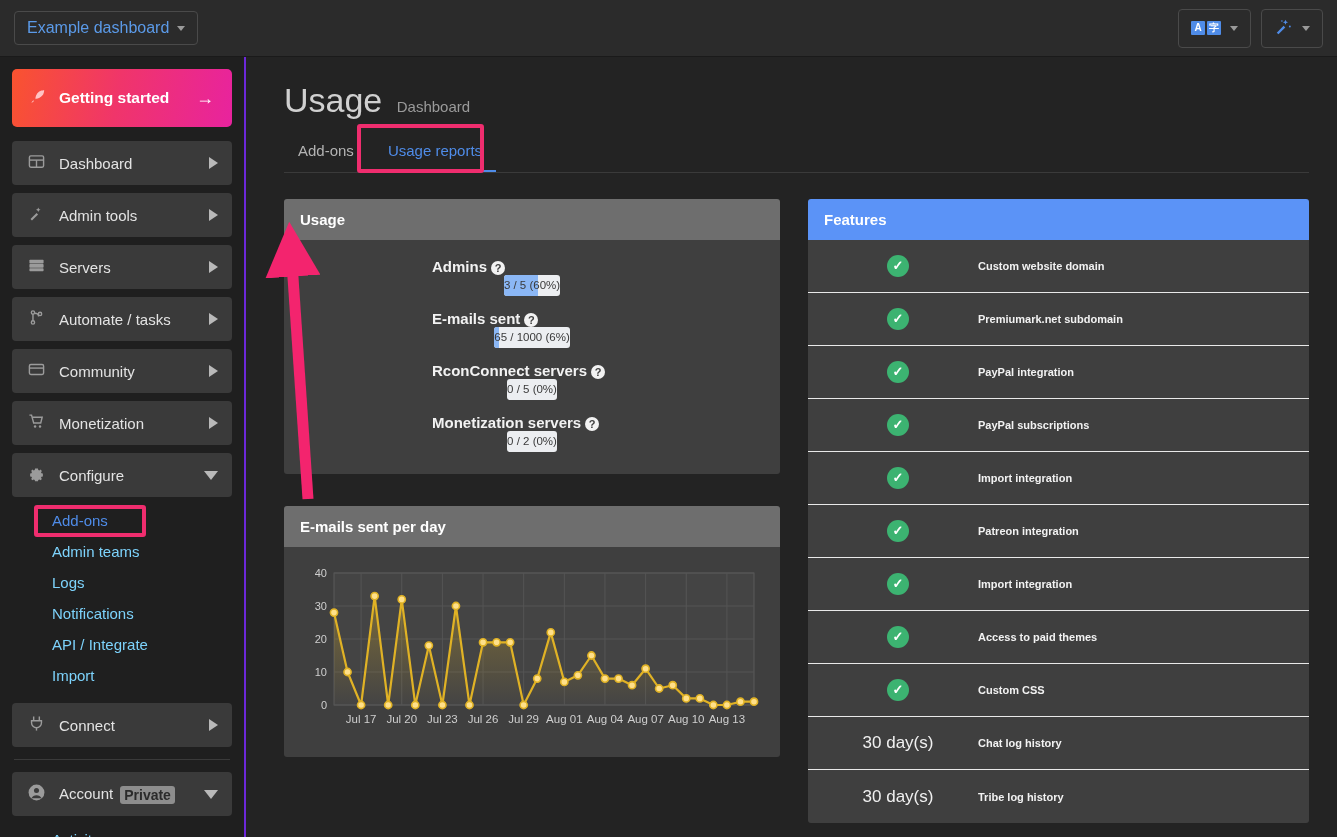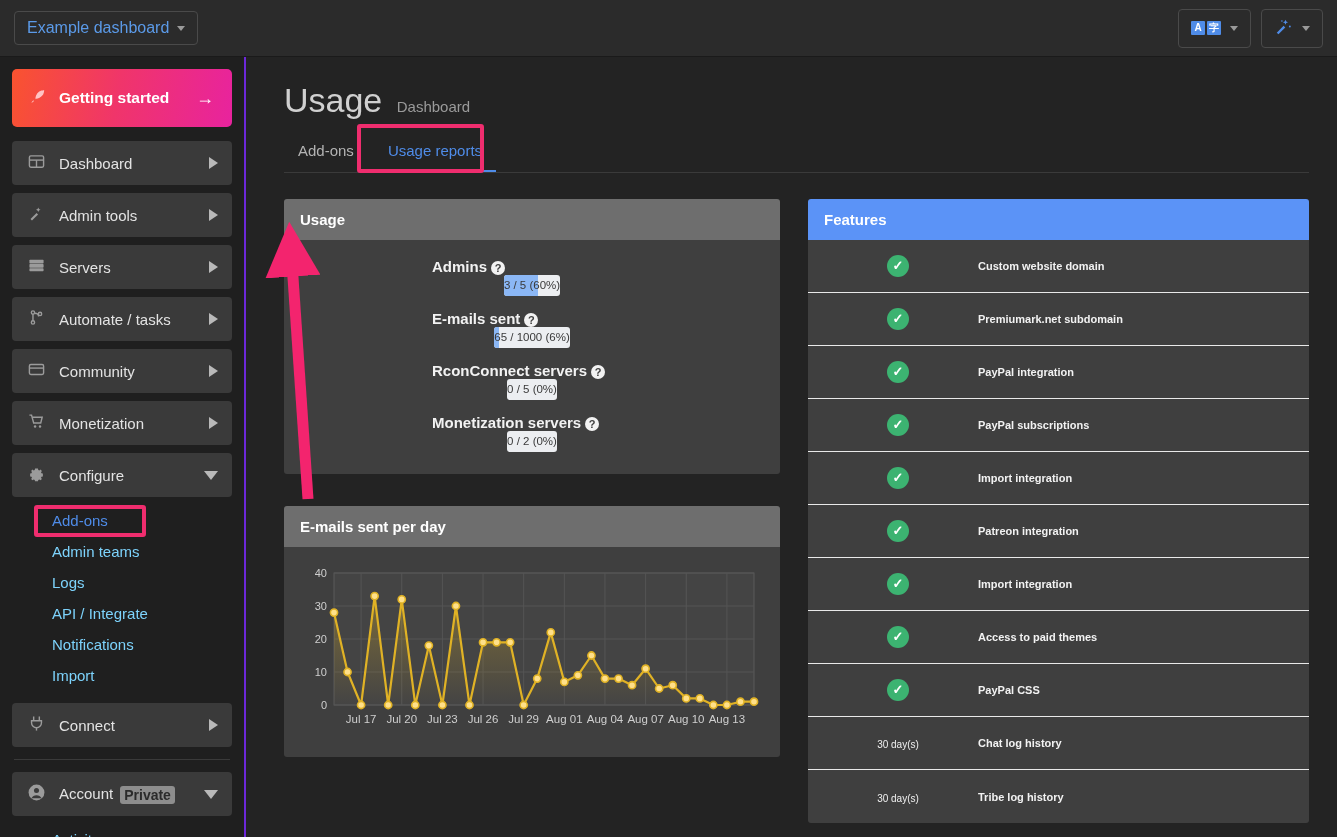--- a/index.html
+++ b/index.html
@@ -138,21 +138,21 @@
     display: flex; align-items: center; background: #3f3f3f;
     border-bottom: 1px solid #e9e9e9; height: 53px; padding: 0 10px;
   }
   .feat-row:last-child { border-bottom: none; }
   .feat-mark { width: 160px; text-align: center; }
   .check {
     display: inline-block; width: 22px; height: 22px; border-radius: 50%;
     background: #3cb371; color: #fff; font-size: 13px; line-height: 22px;
     text-align: center; font-weight: bold;
   }
-  .feat-days { color: #f0f0f0; font-size: 10px; }
+  .feat-days { color: #f0f0f0; font-size: 17px; }
   .feat-name { color: #f2f2f2; font-size: 11px; font-weight: bold; }
 
   
   .anno { position: absolute; pointer-events: none; }
   .hl-box {
     position: absolute; border: 4px solid #ef2d6e; border-radius: 3px;
     pointer-events: none;
   }
 </style>
 </head>
@@ -275,22 +275,22 @@
             <path d="M12 8.5a3.5 3.5 0 100 7 3.5 3.5 0 000-7zm9 3.5l-2-.4a7 7 0 00-.6-1.5l1.2-1.7-1.9-1.9-1.7 1.2a7 7 0 00-1.5-.6L14.1 5H9.9l-.4 2a7 7 0 00-1.5.6L6.3 6.4 4.4 8.3l1.2 1.7a7 7 0 00-.6 1.5l-2 .4v4.2l2 .4c.15.52.35 1.02.6 1.5l-1.2 1.7 1.9 1.9 1.7-1.2c.48.25.98.45 1.5.6l.4 2h4.2l.4-2c.52-.15 1.02-.35 1.5-.6l1.7 1.2 1.9-1.9-1.2-1.7c.25-.48.45-.98.6-1.5l2-.4z" fill="#9b9b9b"></path>
           </svg>
       </span>
       <span class="lbl">Configure</span>
       <span class="caret-dn"></span>
     </div>
     <div>
       <div class="sub-item active">Add-ons</div>
       <div class="sub-item">Admin teams</div>
       <div class="sub-item">Logs</div>
+      <div class="sub-item">Notifications</div>
       <div class="sub-item">API / Integrate</div>
-      <div class="sub-item">Notifications</div>
       <div class="sub-item">Import</div>
     </div>
 
     <div class="nav-item" style="margin-top:12px;">
       <span class="ico">
         <svg width="17" height="17" viewBox="0 0 24 24">
             <path d="M8 2v6M16 2v6M5 8h14v3a7 7 0 01-7 7 7 7 0 01-7-7z" fill="none" stroke="#9b9b9b" stroke-width="2"></path>
             <path d="M12 18v4" stroke="#9b9b9b" stroke-width="2"></path>
           </svg>
       </span>
@@ -484,21 +484,21 @@
               <div class="feat-row">
                 <div class="feat-mark"><span class="check">✓</span></div>
                 <div class="feat-name">Import integration</div>
               </div>
               <div class="feat-row">
                 <div class="feat-mark"><span class="check">✓</span></div>
                 <div class="feat-name">Access to paid themes</div>
               </div>
               <div class="feat-row">
                 <div class="feat-mark"><span class="check">✓</span></div>
-                <div class="feat-name">PayPal CSS</div>
+                <div class="feat-name">Custom CSS</div>
               </div>
               <div class="feat-row">
                 <div class="feat-mark"><span class="feat-days">30 day(s)</span></div>
                 <div class="feat-name">Chat log history</div>
               </div>
               <div class="feat-row">
                 <div class="feat-mark"><span class="feat-days">30 day(s)</span></div>
                 <div class="feat-name">Tribe log history</div>
               </div>
             </div>

